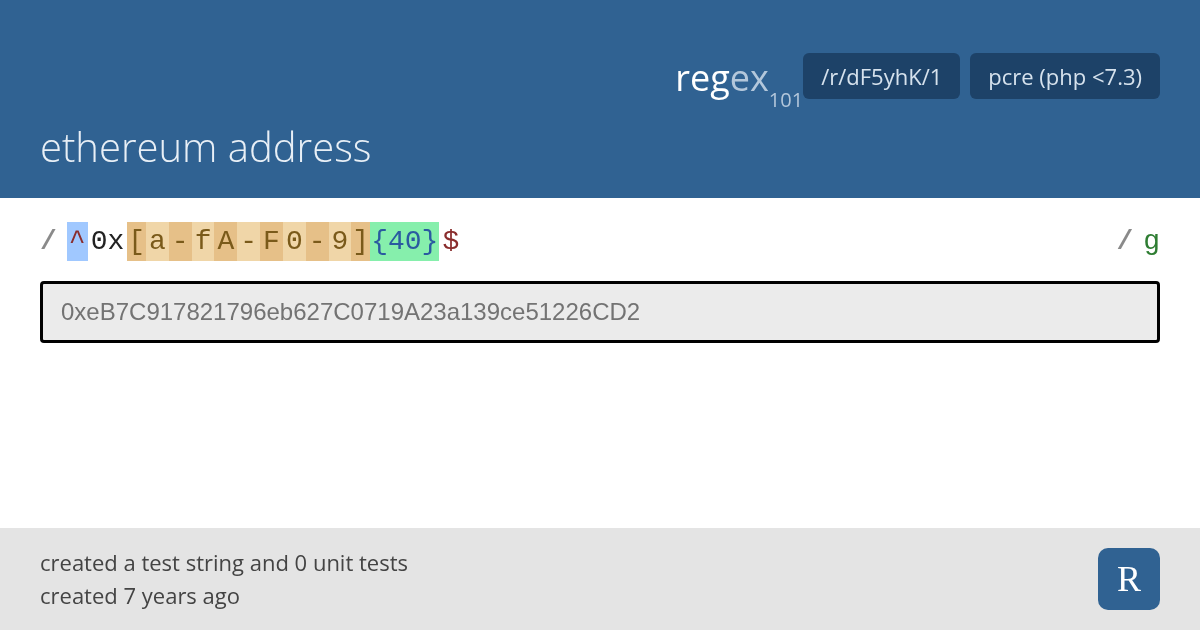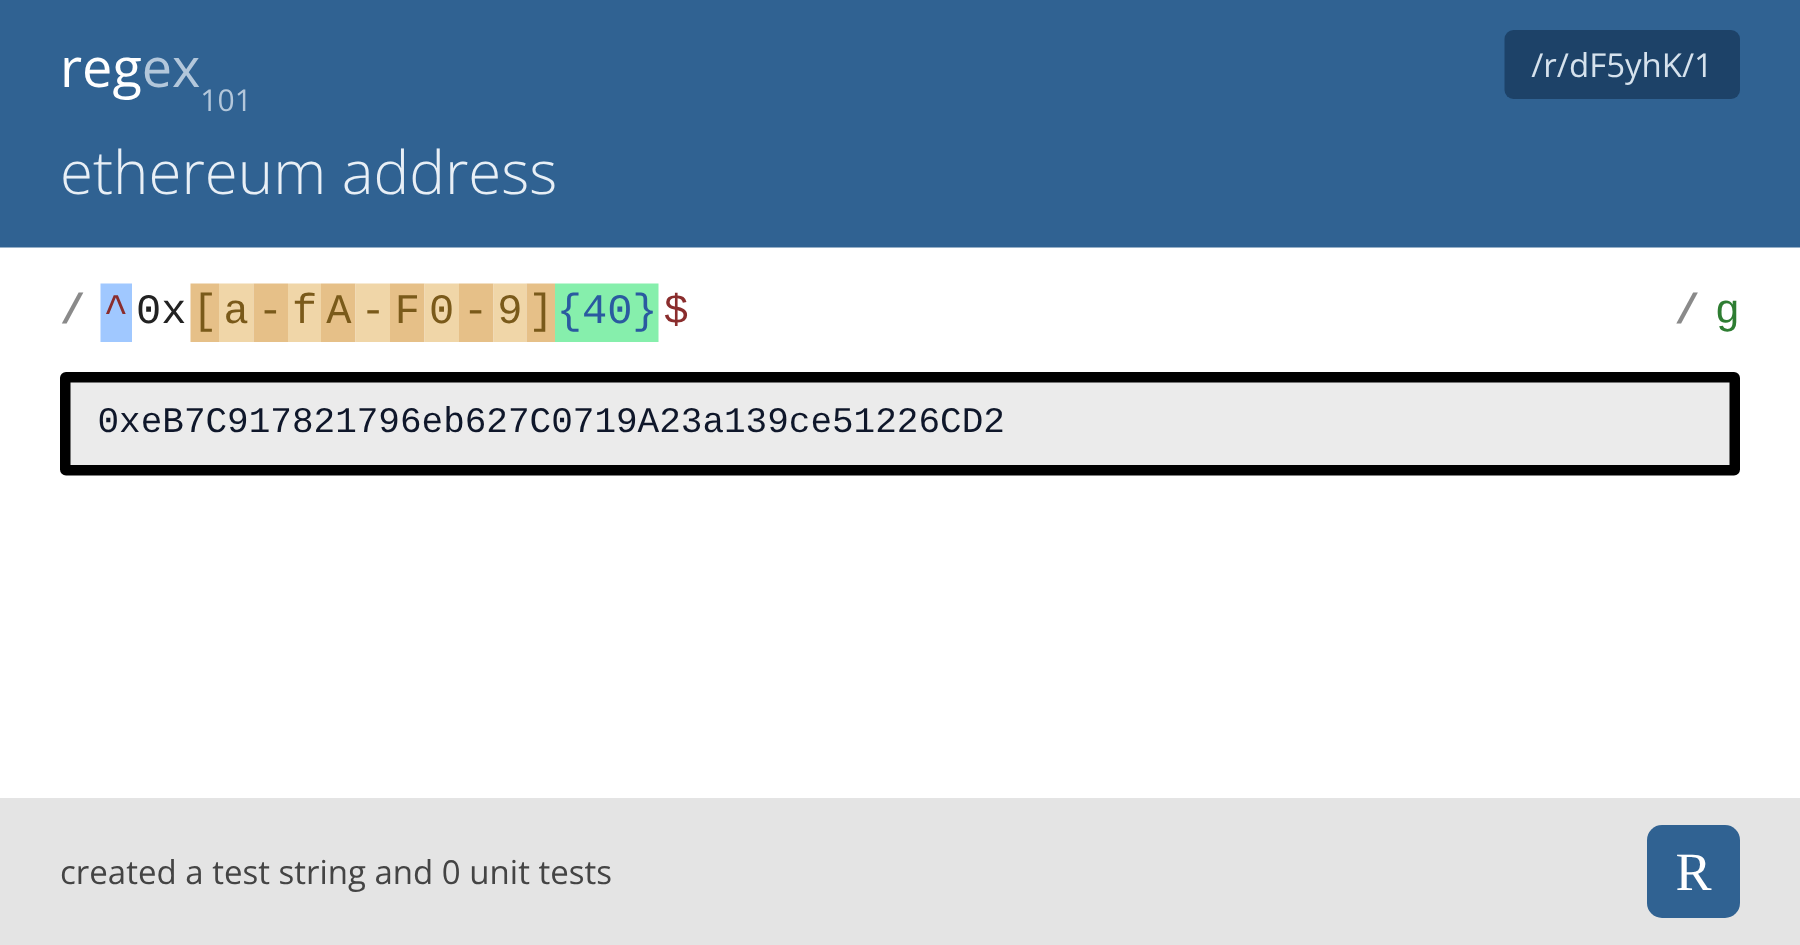--- a/index.html
+++ b/index.html
@@ -14,22 +14,23 @@
       background: #ffffff;
       overflow: hidden;
     }
     .header {
       background: #306292;
       padding: 20px 40px 24px 40px;
       color: #fff;
     }
     .header-top {
       display: flex;
-      justify-content: space-between;
+      justify-content: flex-end;
       align-items: flex-start;
+      margin-top: 33px;
     }
     .logo {
       font-size: 36px;
       font-weight: 400;
       color: #b3c7db;
     }
     .logo .reg {
       color: #ffffff;
     }
     .logo .sub {
@@ -114,26 +115,26 @@
     }
     .anchor-dollar {
       color: #8a2d2d;
     }
     .flags {
       color: #2e7d32;
       font-weight: 400;
     }
     .test-string {
       background: #ebebeb;
-      border: 7px solid #000000;
+      border: 3px solid #000000;
       border-radius: 4px;
       padding: 14px 18px;
-      font-family: Liberation Mono, monospace;
+      font-family: Liberation Sans, sans-serif;
       font-size: 24px;
-      color: #0f172a;
+      color: #737373;
     }
     .footer {
       position: absolute;
       bottom: 0;
       left: 0;
       right: 0;
       background: #e4e4e4;
       padding: 18px 40px;
       display: flex;
       justify-content: space-between;
@@ -164,20 +165,21 @@
 </head>
 <body>
 
 <div class="header">
   <div class="header-top">
     <div class="logo">
       <span class="reg">reg</span><span>ex</span><span class="sub">101</span>
     </div>
     <div class="badges">
       <div class="badge">/r/dF5yhK/1</div>
+      <div class="badge">pcre (php &lt;7.3)</div>
     </div>
   </div>
   <div class="title">ethereum address</div>
 </div>
 
 <div class="content">
   <div class="regex-line">
     <span class="slash">/</span>
     <span class="regex-body">
       <span class="tok anchor-caret">^</span>
@@ -201,17 +203,20 @@
   </div>
 
   <div class="test-string">0xeB7C917821796eb627C0719A23a139ce51226CD2</div>
 </div>
 
 <div class="footer">
   <div class="footer-text">
     <div>
       <span>created a </span><span class="bold">test string</span><span> and </span><span class="bold">0</span><span> unit tests</span>
     </div>
+    <div>
+      <span>created </span><span class="bold">7 years ago</span>
+    </div>
   </div>
   <div class="footer-icon">
     <span>R</span>
   </div>
 </div>
 
 </body></html>

